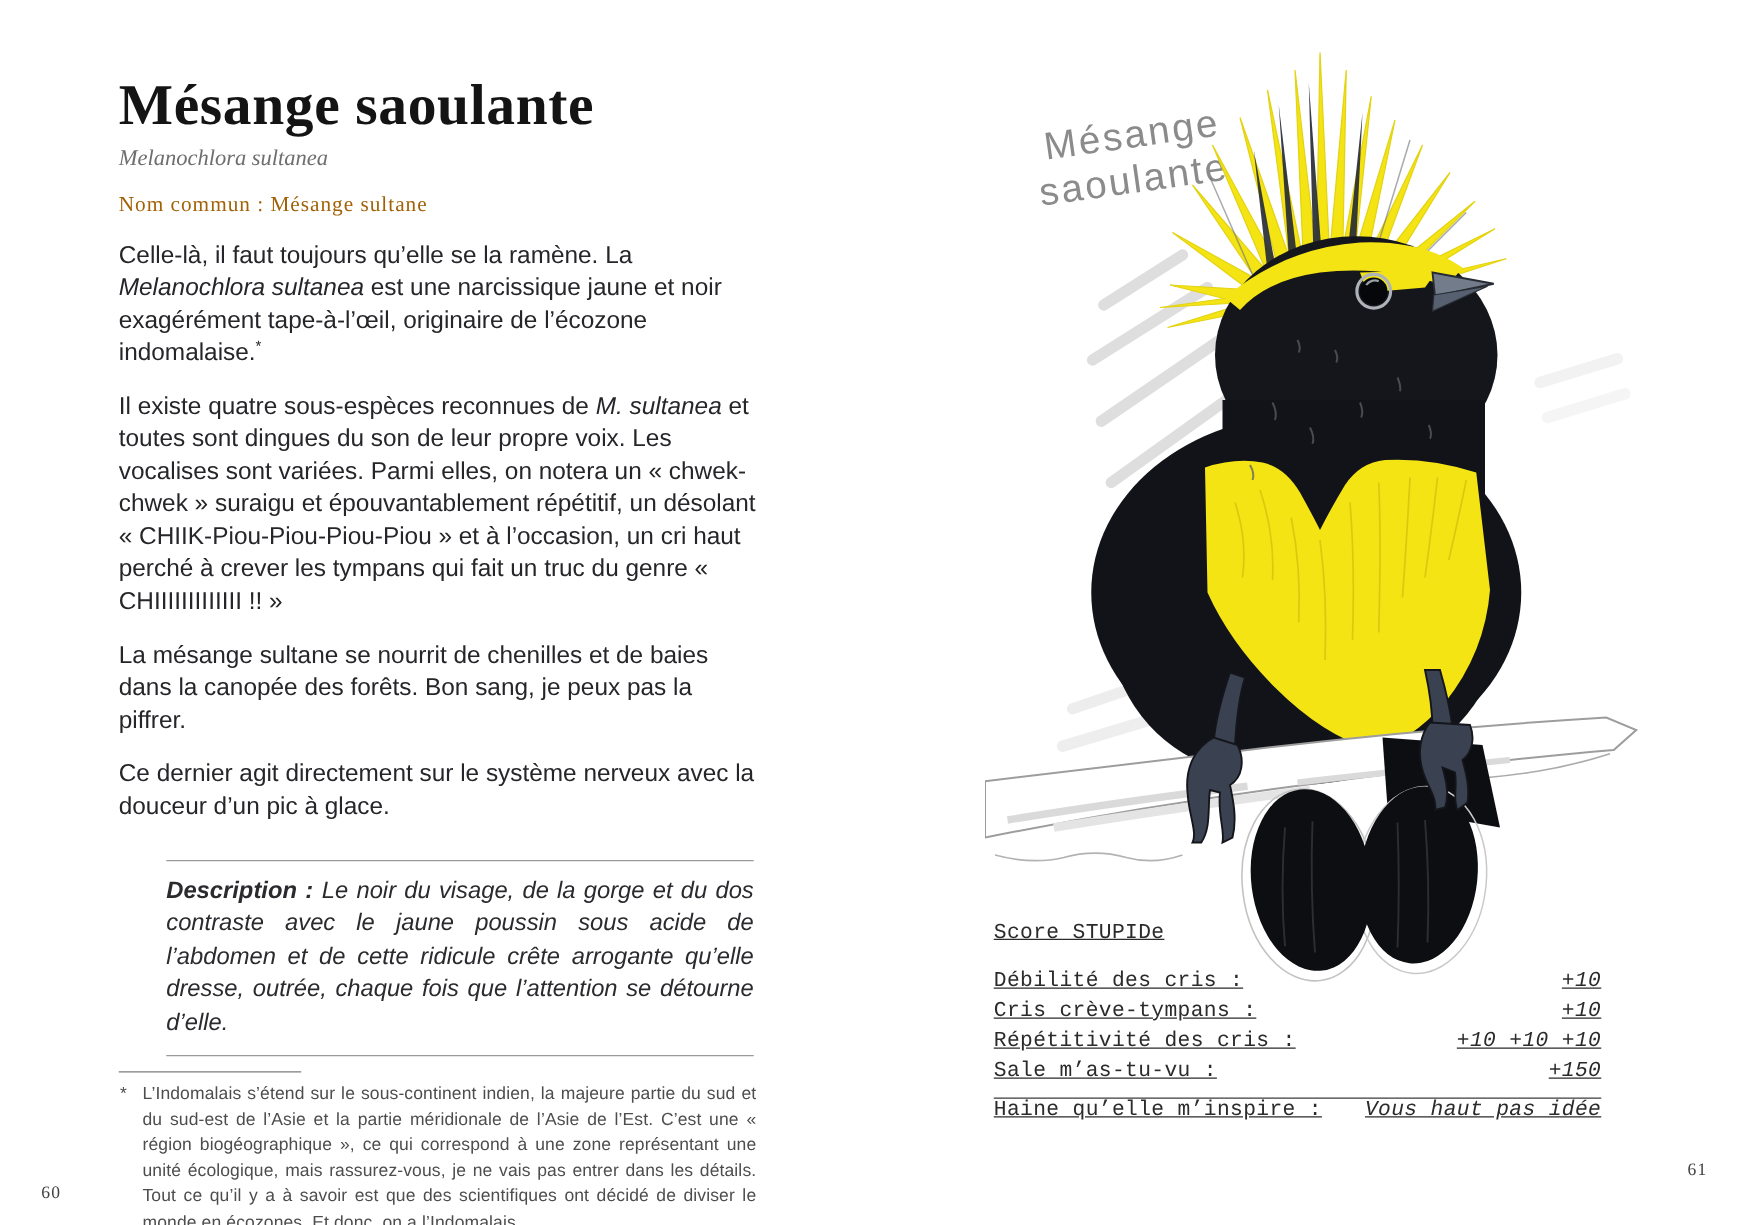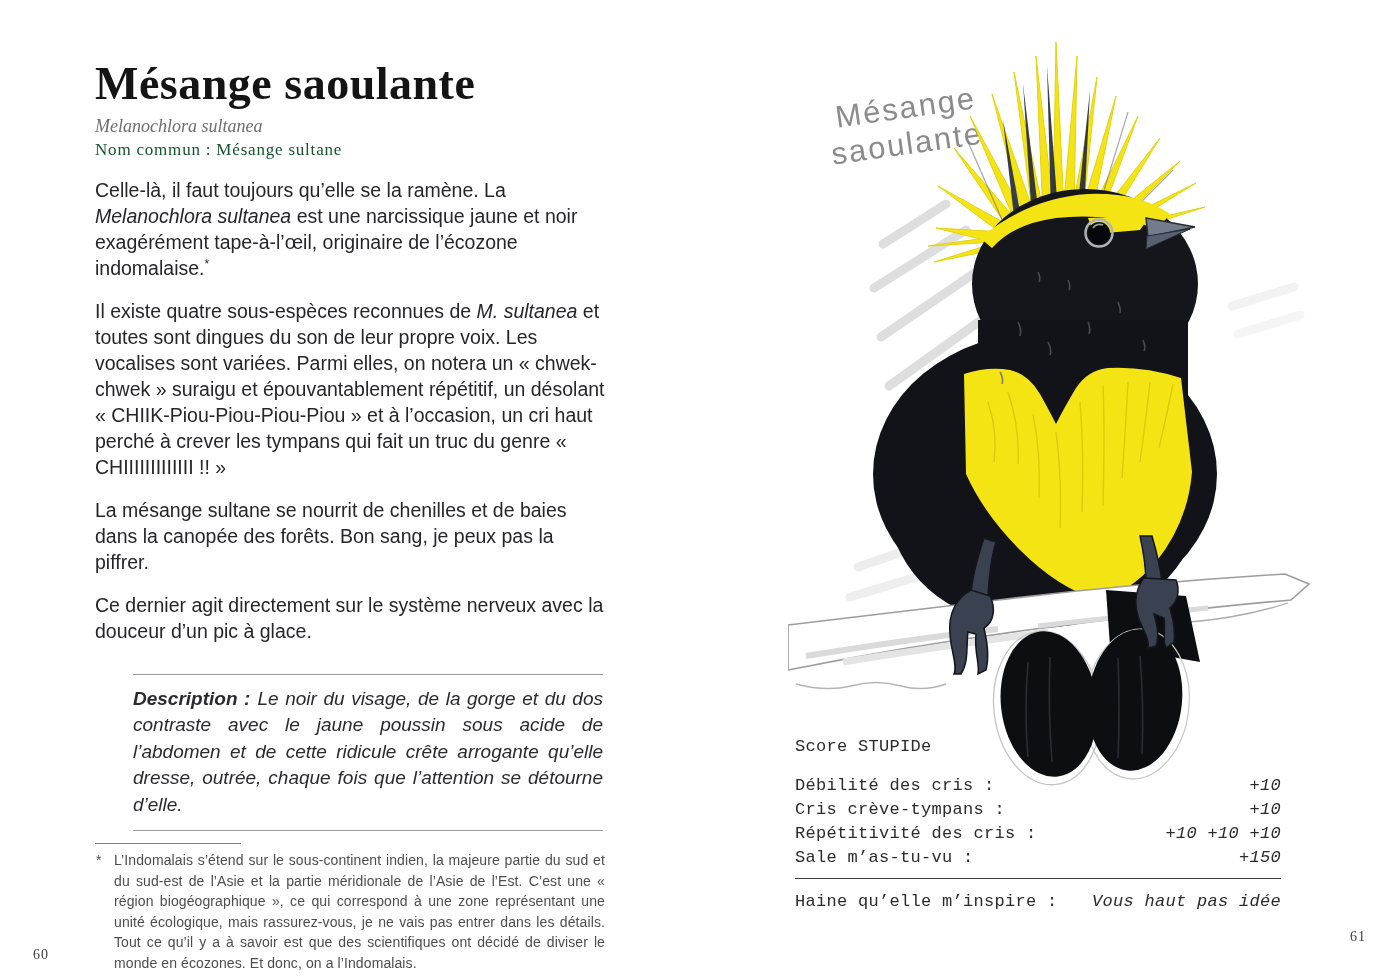--- a/index.html
+++ b/index.html
@@ -11,22 +11,22 @@
   .left-page{position:absolute;left:95px;top:60px;width:510px;}
   h1.title{
     font-family:"Liberation Serif",serif;font-weight:700;font-size:46px;
     line-height:1.06;margin:0;color:#141414;letter-spacing:.5px;
   }
   .latin{
     font-family:"Liberation Serif",serif;font-style:italic;font-size:18px;
     color:#6e6e6e;margin:7px 0 0 0;line-height:1.2;
   }
   .common{
-    font-family:"Liberation Serif",serif;font-size:17px;color:#14532d;
-    margin:3px 0 0 0;letter-spacing:.8px;line-height:1.2;
+    font-family:"Liberation Serif",serif;font-size:17px;color:#a16207;
+    margin:17px 0 0 0;letter-spacing:.8px;line-height:1.2;
   }
   .bodytext{margin-top:16px;font-size:19.5px;line-height:26px;color:#26262a;}
   .bodytext p{margin:0 0 17px 0;}
   .bodytext i{font-style:italic;}
   sup.fnmark{font-size:12px;vertical-align:super;line-height:0;}
   .desc-box{
     margin:30px 0 0 38px;width:470px;border-top:1px solid #9a9a9a;
     border-bottom:1px solid #9a9a9a;padding:11px 0 12px 0;
   }
   .desc-box p{
@@ -52,27 +52,28 @@
     position:absolute;left:833px;top:100px;transform:rotate(-8deg);
     transform-origin:left top;font-family:cursive,sans-serif;
     font-size:31px;line-height:1.15;color:#8b8b8b;letter-spacing:2px;
   }
   .handwriting .l2{margin-left:-9px;}
   .bird-svg{position:absolute;left:788px;top:22px;width:528px;height:768px;}
   .score-panel{
     position:absolute;left:795px;top:736px;width:486px;
     font-family:"Liberation Mono",monospace;color:#2b2b2b;font-size:17px;
     letter-spacing:.3px;
+    text-decoration:underline;
   }
   .score-title{line-height:22px;}
   .score-rows{margin-top:13px;}
   .score-row{display:flex;justify-content:space-between;height:24px;align-items:flex-end;}
   .score-row .val{font-style:italic;}
   .hate-row{
-    border-top:1.5px solid #3c3c3c;margin-top:11px;padding-top:13px;
+    border-top:1.5px solid #3c3c3c;margin-top:11px;
     display:flex;justify-content:space-between;align-items:baseline;
   }
   .hate-row .val{font-style:italic;}
 </style>
 </head>
 <body>
 
 <div>
 
   <main class="left-page">

